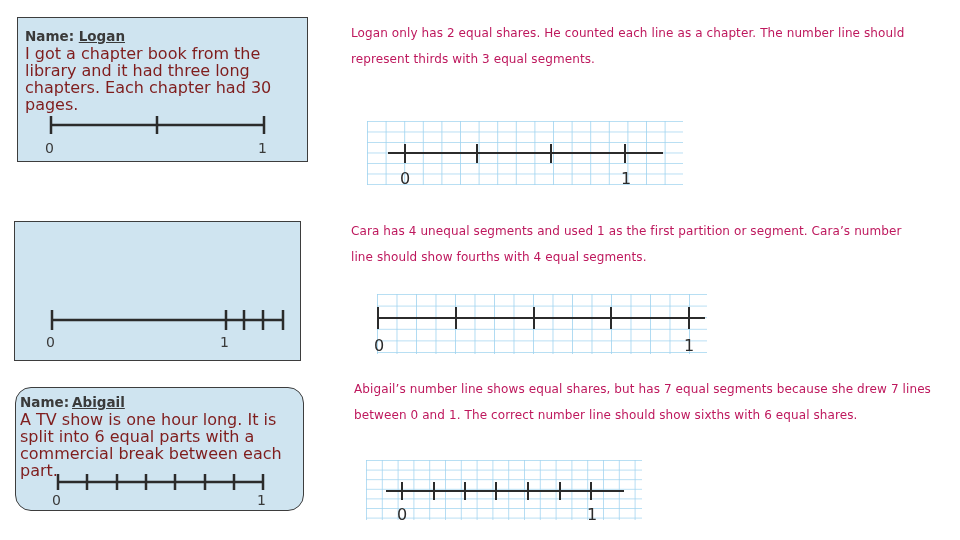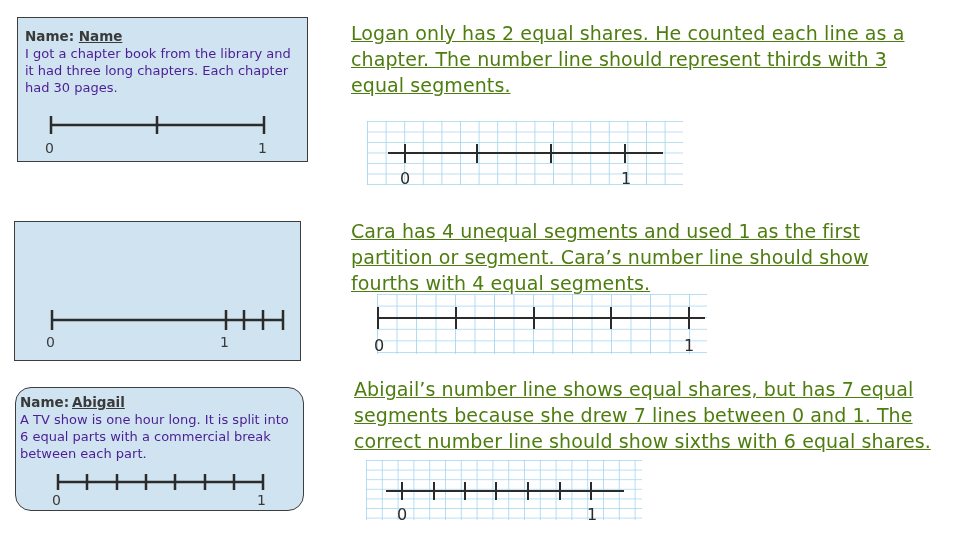--- a/index.html
+++ b/index.html
@@ -1,31 +1,31 @@
 <!DOCTYPE html>
 <html><head>
 <meta charset="utf-8">
 <style>
   html, body { margin:0; padding:0; }
   body { width:960px; height:540px; background:#ffffff; position:relative; overflow:hidden;
          font-family:"DejaVu Sans", sans-serif; }
   .card { position:absolute; background:#cfe4f0; border:1.5px solid #3d3d3d; box-sizing:border-box; color:#3a3a3a; }
   .card .name { font-size:13.5px; font-weight:bold; line-height:17px; margin:0; }
   .card .name u { font-weight:bold; }
-  .card .story { font-size:13px; line-height:17px; color:#4c1d95; }
+  .card .story { font-size:16px; line-height:17px; color:#7f1d1d; }
   .card svg { position:absolute; left:0; top:0; }
-  .note { position:absolute; color:#4d7c0f; font-size:19px; line-height:26px; letter-spacing:0.1px;text-decoration:underline; }
+  .note { position:absolute; color:#be185d; font-size:12px; line-height:26px; letter-spacing:0.1px; }
   .grid { position:absolute; }
 </style>
 </head>
 <body>
 
 <div class="card" style="left:17px;top:17px;width:291px;height:145px;">
   <div style="position:absolute;left:7px;top:10px;width:278px;">
-    <div class="name"><span>Name:</span> <u>Name</u></div>
+    <div class="name"><span>Name:</span> <u>Logan</u></div>
     <div class="story">I got a chapter book from the library and it had three long chapters.  Each chapter had 30 pages.</div>
   </div>
   <svg width="291" height="145">
     <g stroke="#2b2b2b" stroke-width="2.5">
       <line x1="33" y1="107" x2="246" y2="107"></line>
       <line x1="33" y1="98" x2="33" y2="116"></line>
       <line x1="139" y1="98" x2="139" y2="116"></line>
       <line x1="246" y1="98" x2="246" y2="116"></line>
     </g>
   </svg>

